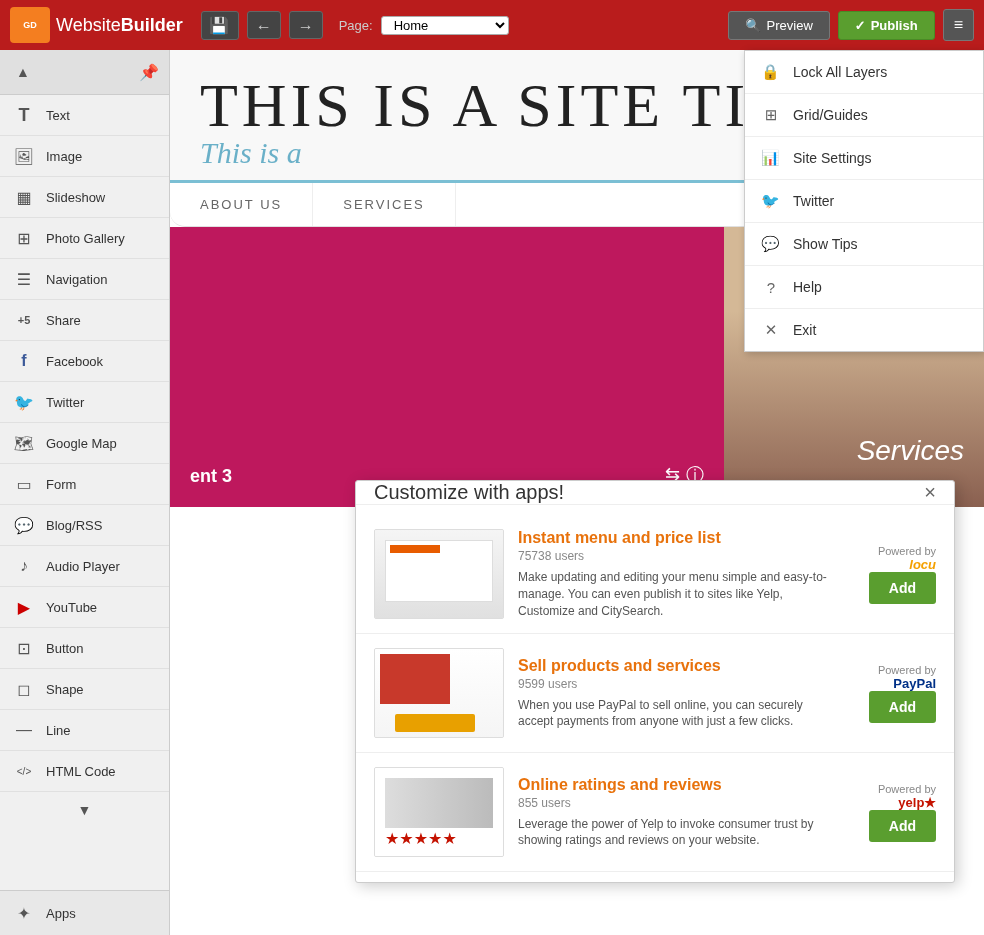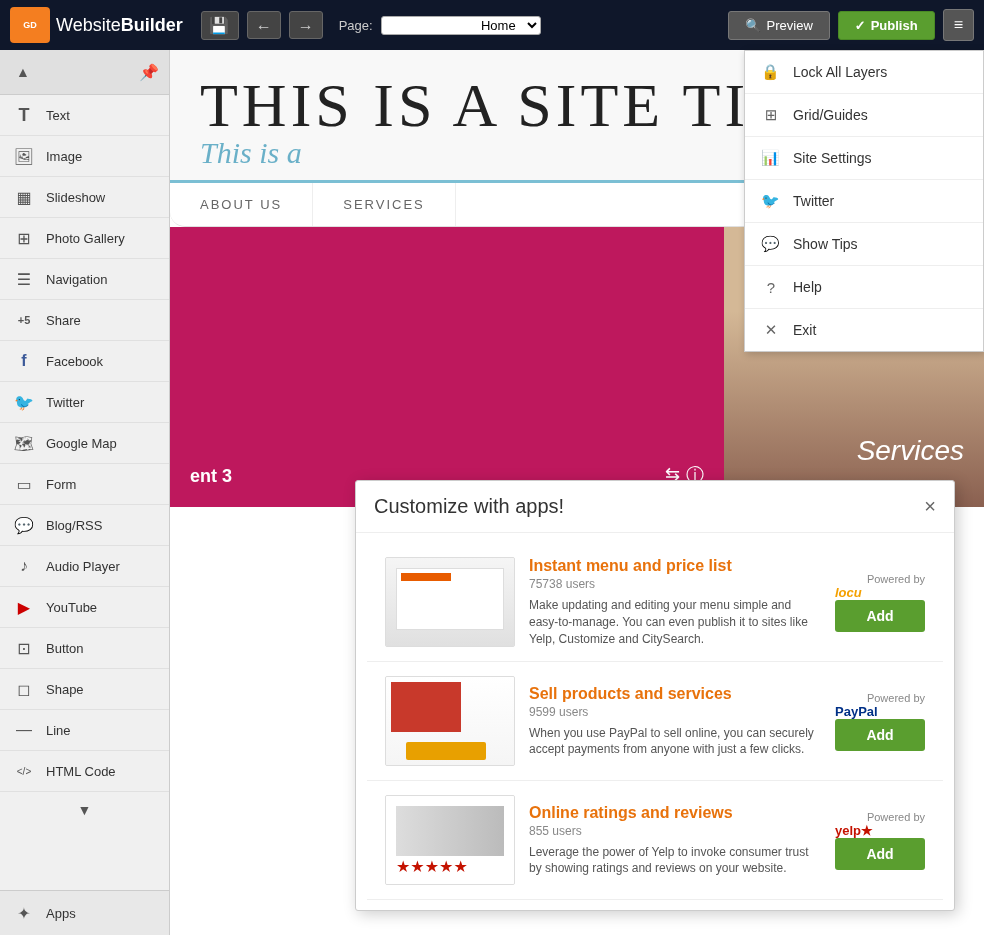--- a/index.html
+++ b/index.html
@@ -2,21 +2,21 @@
 <html><head>
   <meta charset="utf-8">
   <style>
     * { box-sizing: border-box; margin: 0; padding: 0; }
     body { font-family: Arial, sans-serif; background: #ccc; width: 984px; height: 935px; overflow: hidden; position: relative; }
 
     
     #topbar {
       display: flex;
       align-items: center;
-      background: #0f172a;
+      background: #b91c1c;
       height: 50px;
       padding: 0 10px;
       gap: 8px;
       position: relative;
       z-index: 100;
     }
     #logo-area {
       display: flex;
       align-items: center;
       gap: 6px;
@@ -43,22 +43,21 @@
       cursor: pointer;
       font-size: 16px;
     }
     #page-label { color: #ccc; font-size: 13px; margin-left: 8px; }
     #page-select {
       background: white;
       border: 1px solid #aaa;
       border-radius: 3px;
       padding: 0 8px;
       font-size: 13px;
-      width: 160px;
-      text-align: right;
+      width: 128px;
     }
     #preview-btn {
       background: #555;
       border: 1px solid #777;
       border-radius: 3px;
       color: white;
       padding: 6px 16px;
       cursor: pointer;
       font-size: 13px;
       display: flex; align-items: center; gap: 5px;
@@ -295,37 +294,37 @@
       background: white;
       border: 1px solid #ccc;
       box-shadow: 3px 3px 15px rgba(0,0,0,0.2);
       z-index: 300;
       border-radius: 3px;
     }
     #modal-header {
       display: flex;
       align-items: center;
       justify-content: space-between;
-      padding: 14px 18px;
+      padding: 0 18px;
       border-bottom: 1px solid #eee;
     }
     #modal-title {
       font-size: 20px;
       color: #333;
       font-weight: normal;
     }
     #modal-close {
       cursor: pointer;
       font-size: 20px;
       color: #666;
       background: none;
       border: none;
     }
     #modal-body {
-      padding: 10px 11px;
+      padding: 10px 0;
       max-height: 420px;
       overflow-y: auto;
     }
     .app-item {
       display: flex;
       align-items: center;
       padding: 14px 18px;
       border-bottom: 1px solid #eee;
       gap: 14px;
     }
@@ -354,20 +353,21 @@
       margin-bottom: 6px;
     }
     .app-desc {
       font-size: 12px;
       color: #555;
       line-height: 1.4;
     }
     .app-right {
       display: flex;
       flex-direction: column;
+      align-items: flex-end;
       gap: 0;
       min-width: 90px;
     }
     .powered-by {
       font-size: 11px;
       color: #888;
       text-align: right;
     }
     .powered-logo {
       font-size: 13px;

